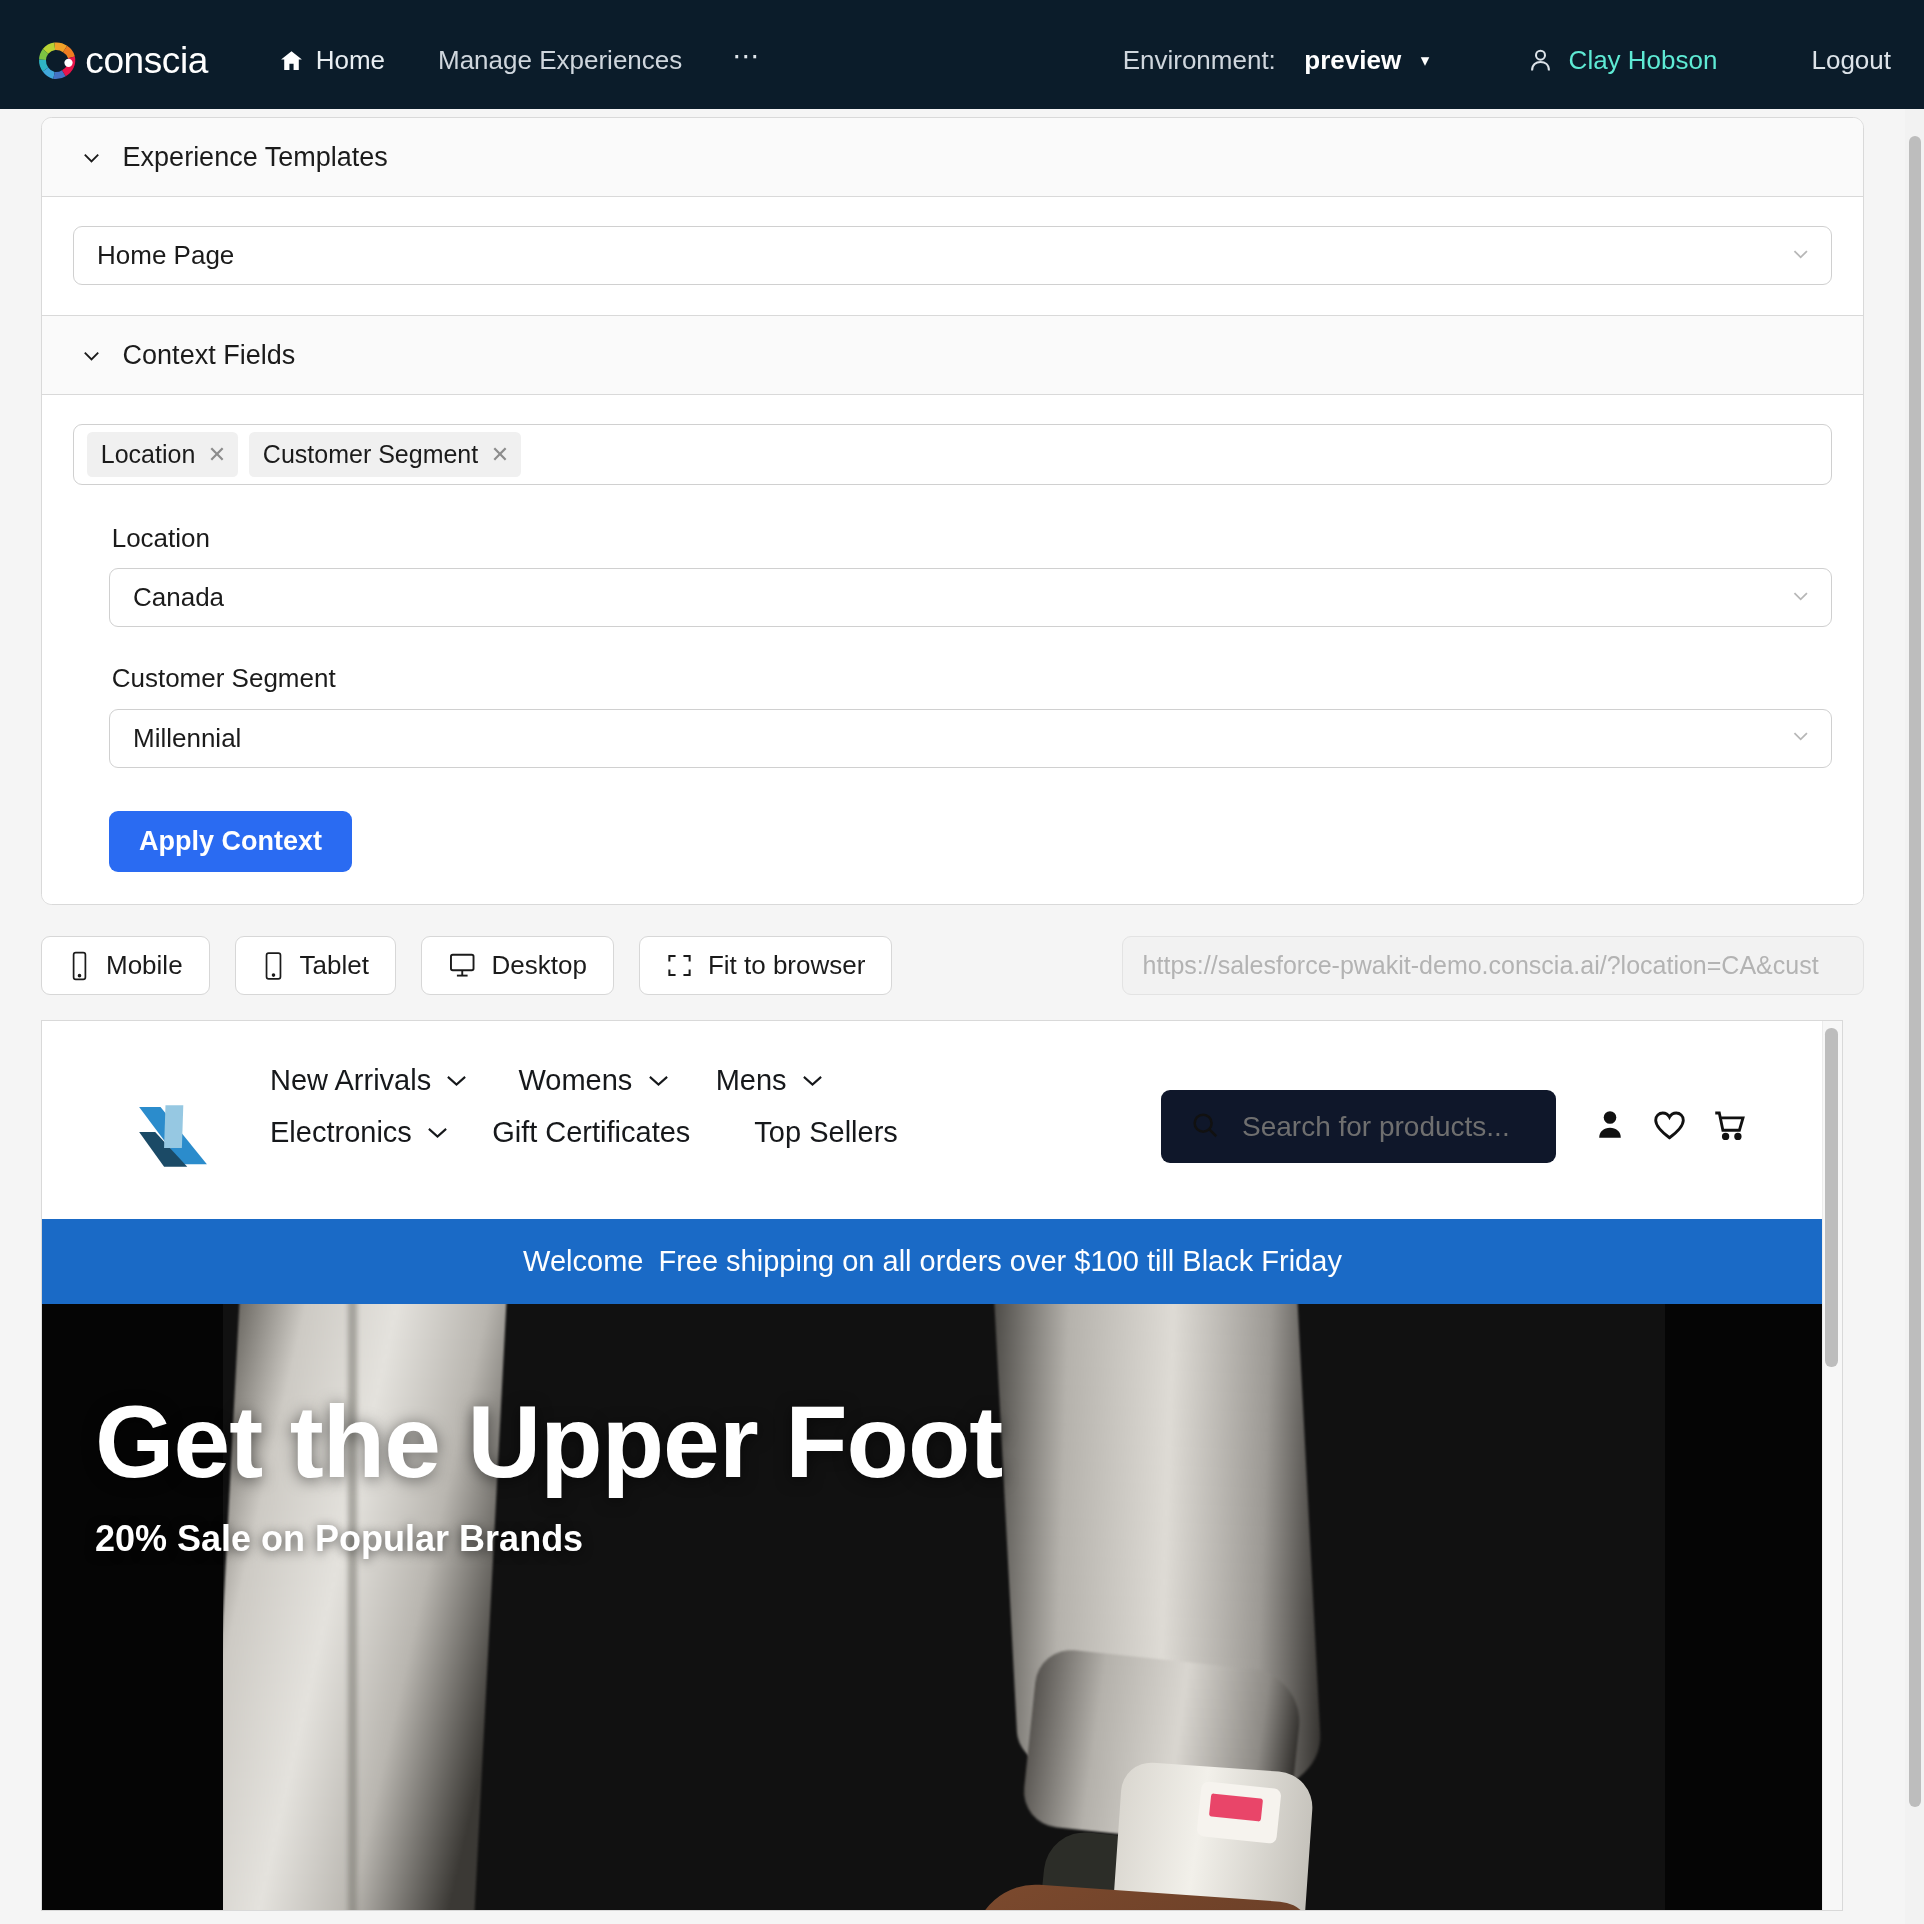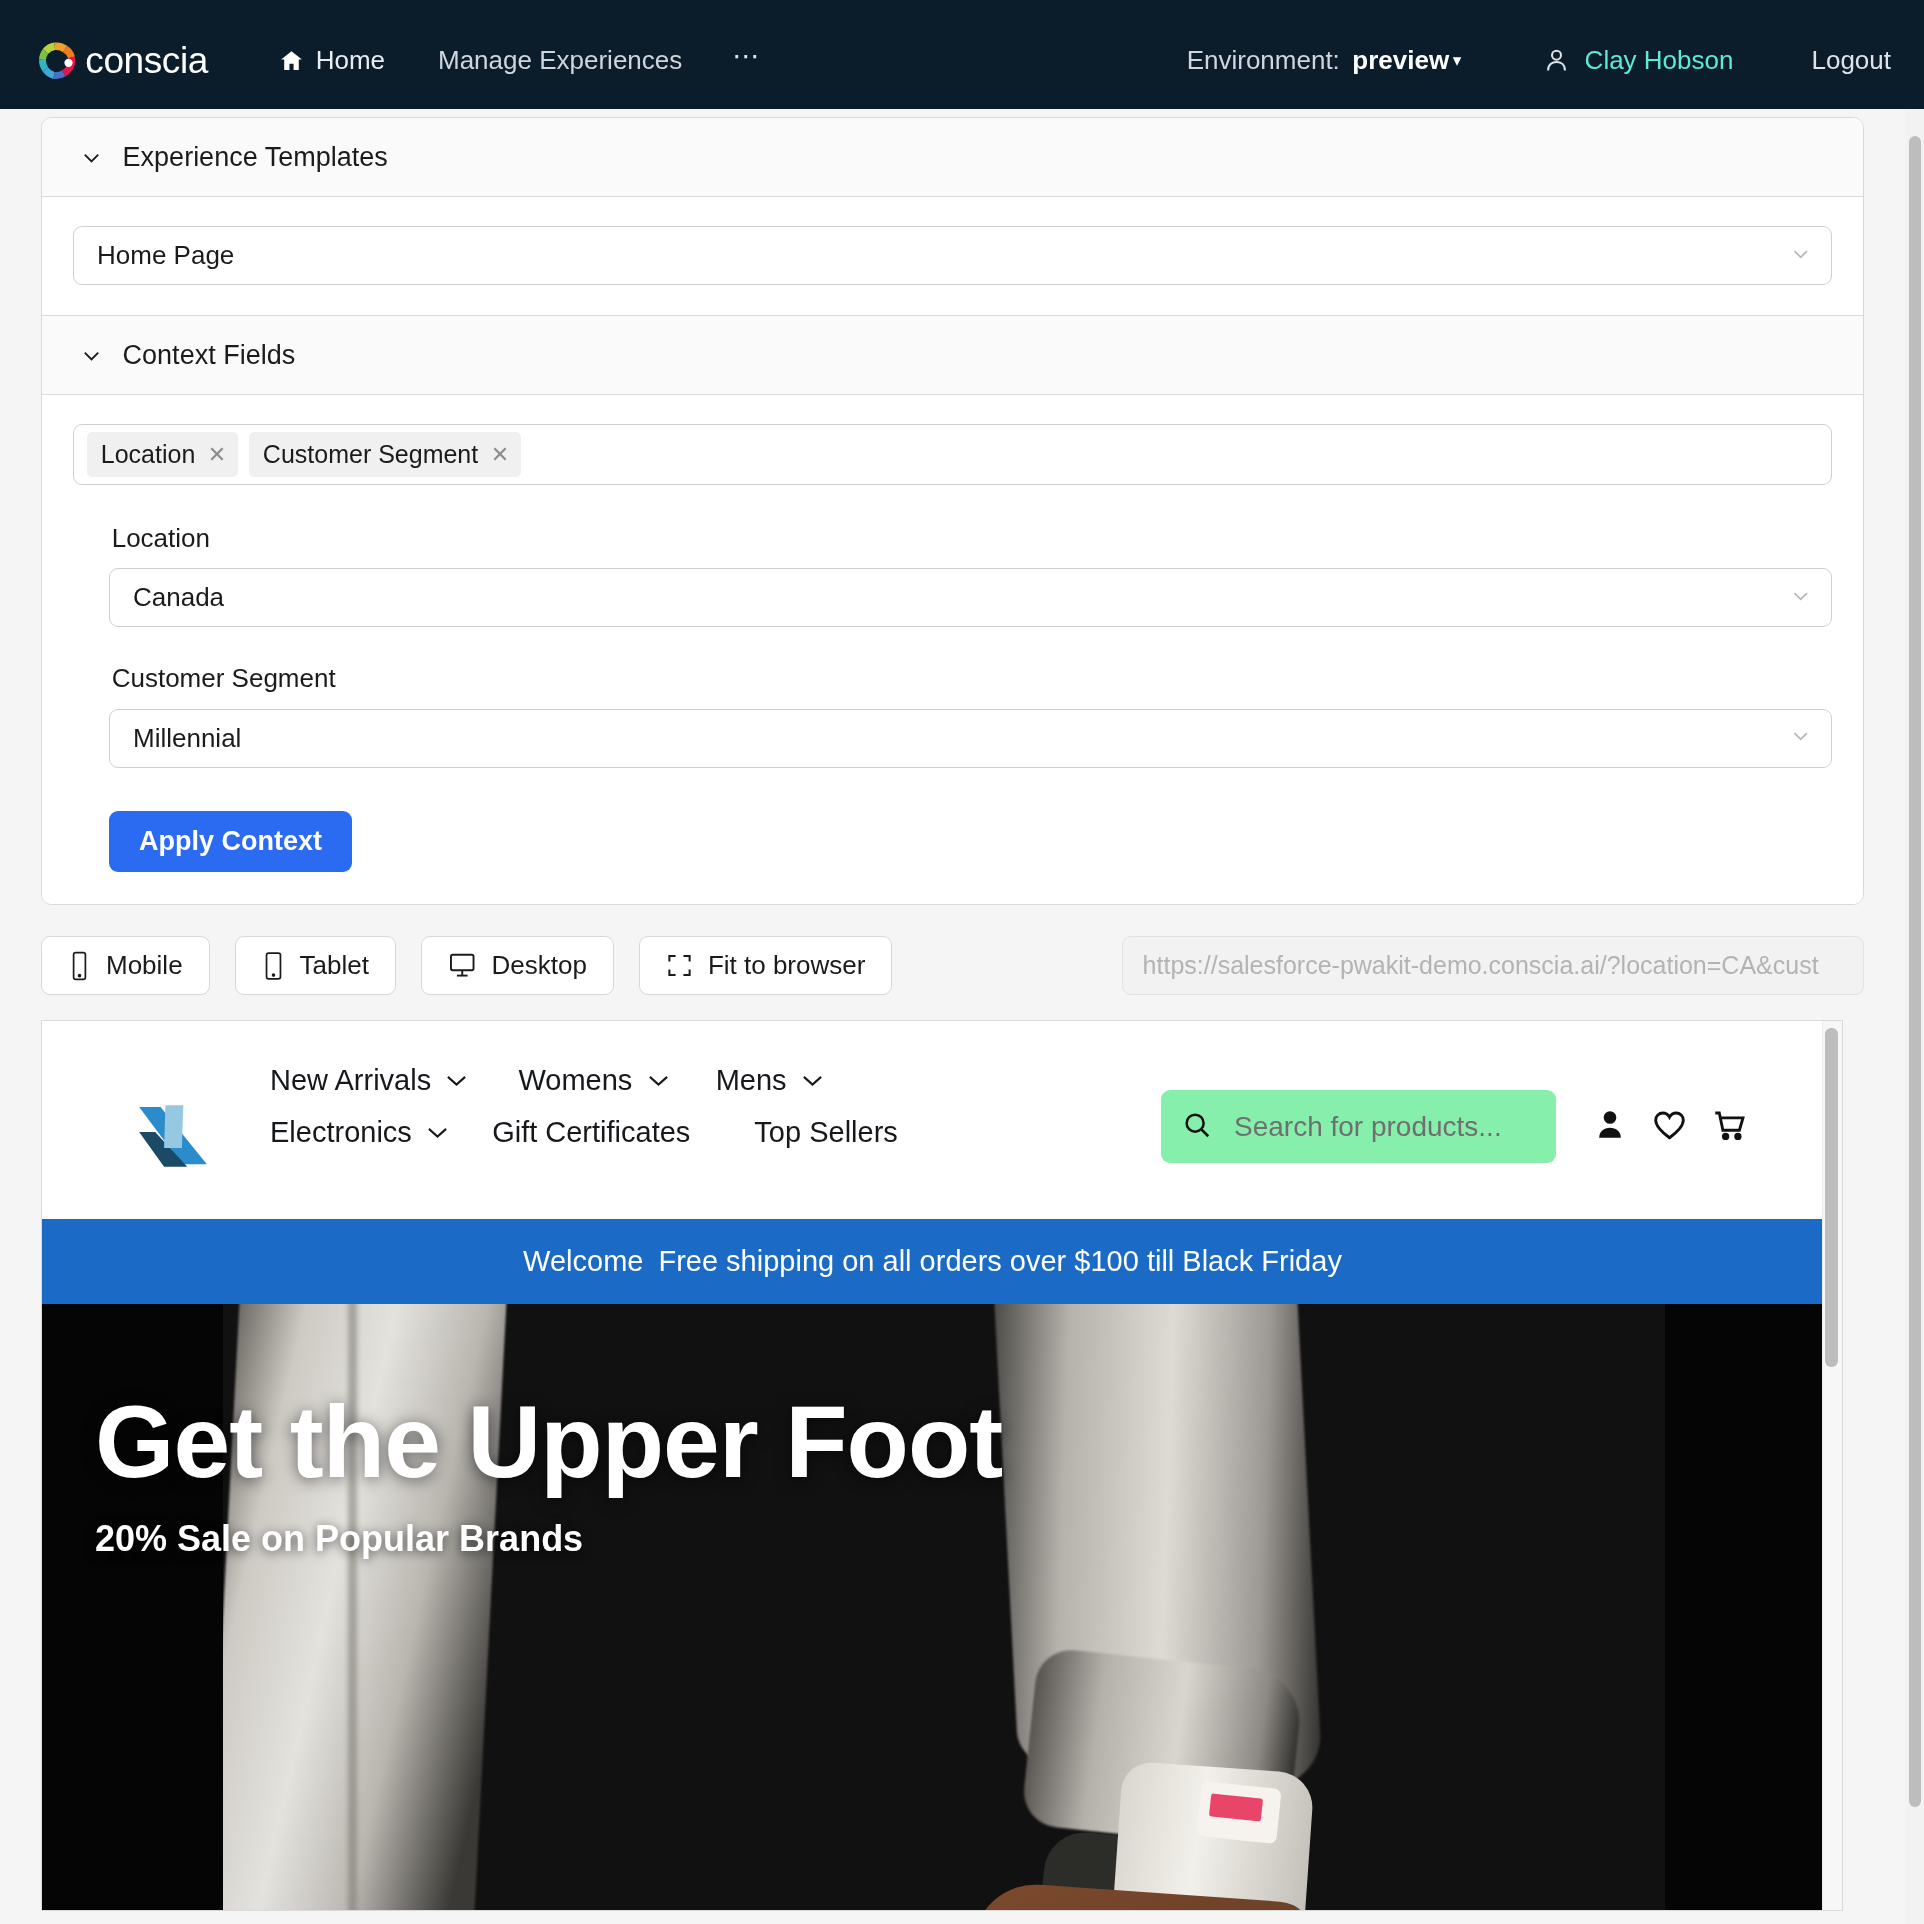--- a/index.html
+++ b/index.html
@@ -30,21 +30,21 @@
   .nav-link {
     color: #cfd6dd; font-size: 26px; padding: 9px 0; cursor: pointer;
     display: flex; align-items: center; gap: 10.7px; text-align: center;
   }
   .nav-link.home { color: #e9eef2; }
   .nav-gap-a { width: 53px; }
   .nav-gap-b { width: 50px; }
   .home-icon { width: 27px; height: 25px; display: block; }
   .dots { color: #dfe5ea; font-size: 27px; letter-spacing: 1.8px; line-height: 1; padding-bottom: 9px;}
   .topnav-right {
-    margin-left: auto; display: flex; align-items: center; gap: 0;
+    margin-left: auto; display: flex; align-items: center; gap: 16px;
   }
   .env-label { color: #cfd6dd; font-size: 26px; }
   .env-value { color: #ffffff; font-size: 26px; font-weight: bold; margin-left: 12.5px; }
   .env-caret { color: #ffffff; font-size: 17px; margin-left: 3.6px; }
   .user-block { display: flex; align-items: center; gap: 14.3px; margin-left: 82px; }
   .user-icon { width: 27px; height: 28.5px; display:block; }
   .user-name { color: #5eead4; font-size: 26px; }
   .logout { color: #dde3e9; font-size: 26px; margin-left: 78px; cursor: pointer; }
 
   
@@ -219,22 +219,22 @@
   .nav-caret { width: 23px; height: 13.4px; display:block; }
   .sp1 { width: 50px; } .sp2 { width: 46px; }
   .sp3 { width: 43px; } .sp4 { width: 64px; }
 
   .site-head-right {
     position: absolute; right: 75px; top: 69px;
     display: flex; align-items: center;
   }
   .searchbox {
     width: 395px; height: 73px;
-    background: #86efac; border-radius: 9px;
-    display: flex; align-items: center; padding-left: 21px; gap: 22px;
+    background: #0f172a; border-radius: 9px;
+    display: flex; align-items: center; padding-left: 29px; gap: 22px;
     cursor: text;
   }
   .search-ph { font-size: 28px; color: #6f6f6f; }
   .head-icons { display: flex; align-items: center; gap: 23px; margin-left: 36px; }
   .head-icon { cursor: pointer; display: block; }
 
   
   .banner {
     background: #1c6ac4;
     background: #1a6ac6;

